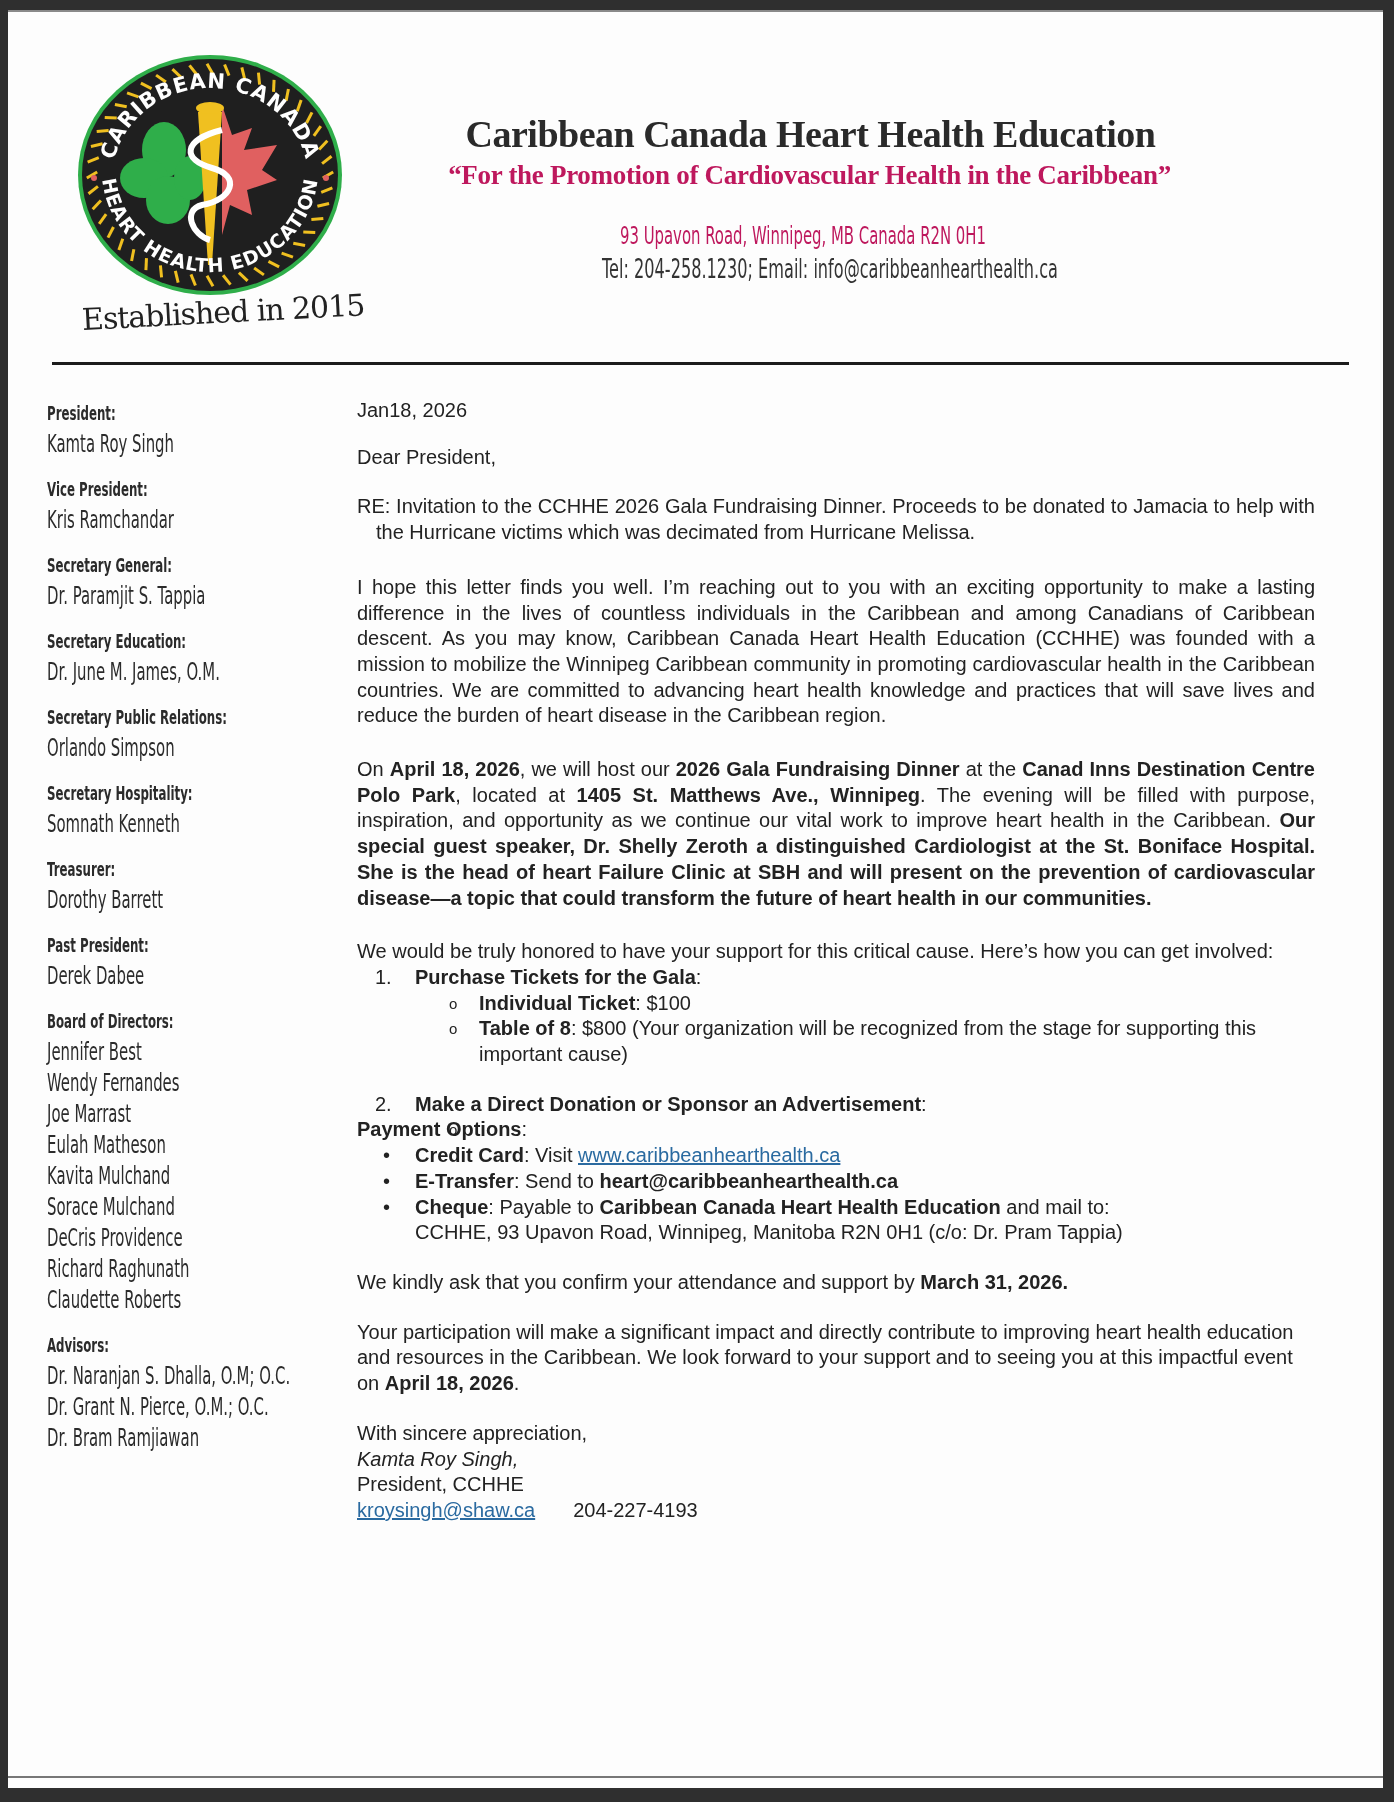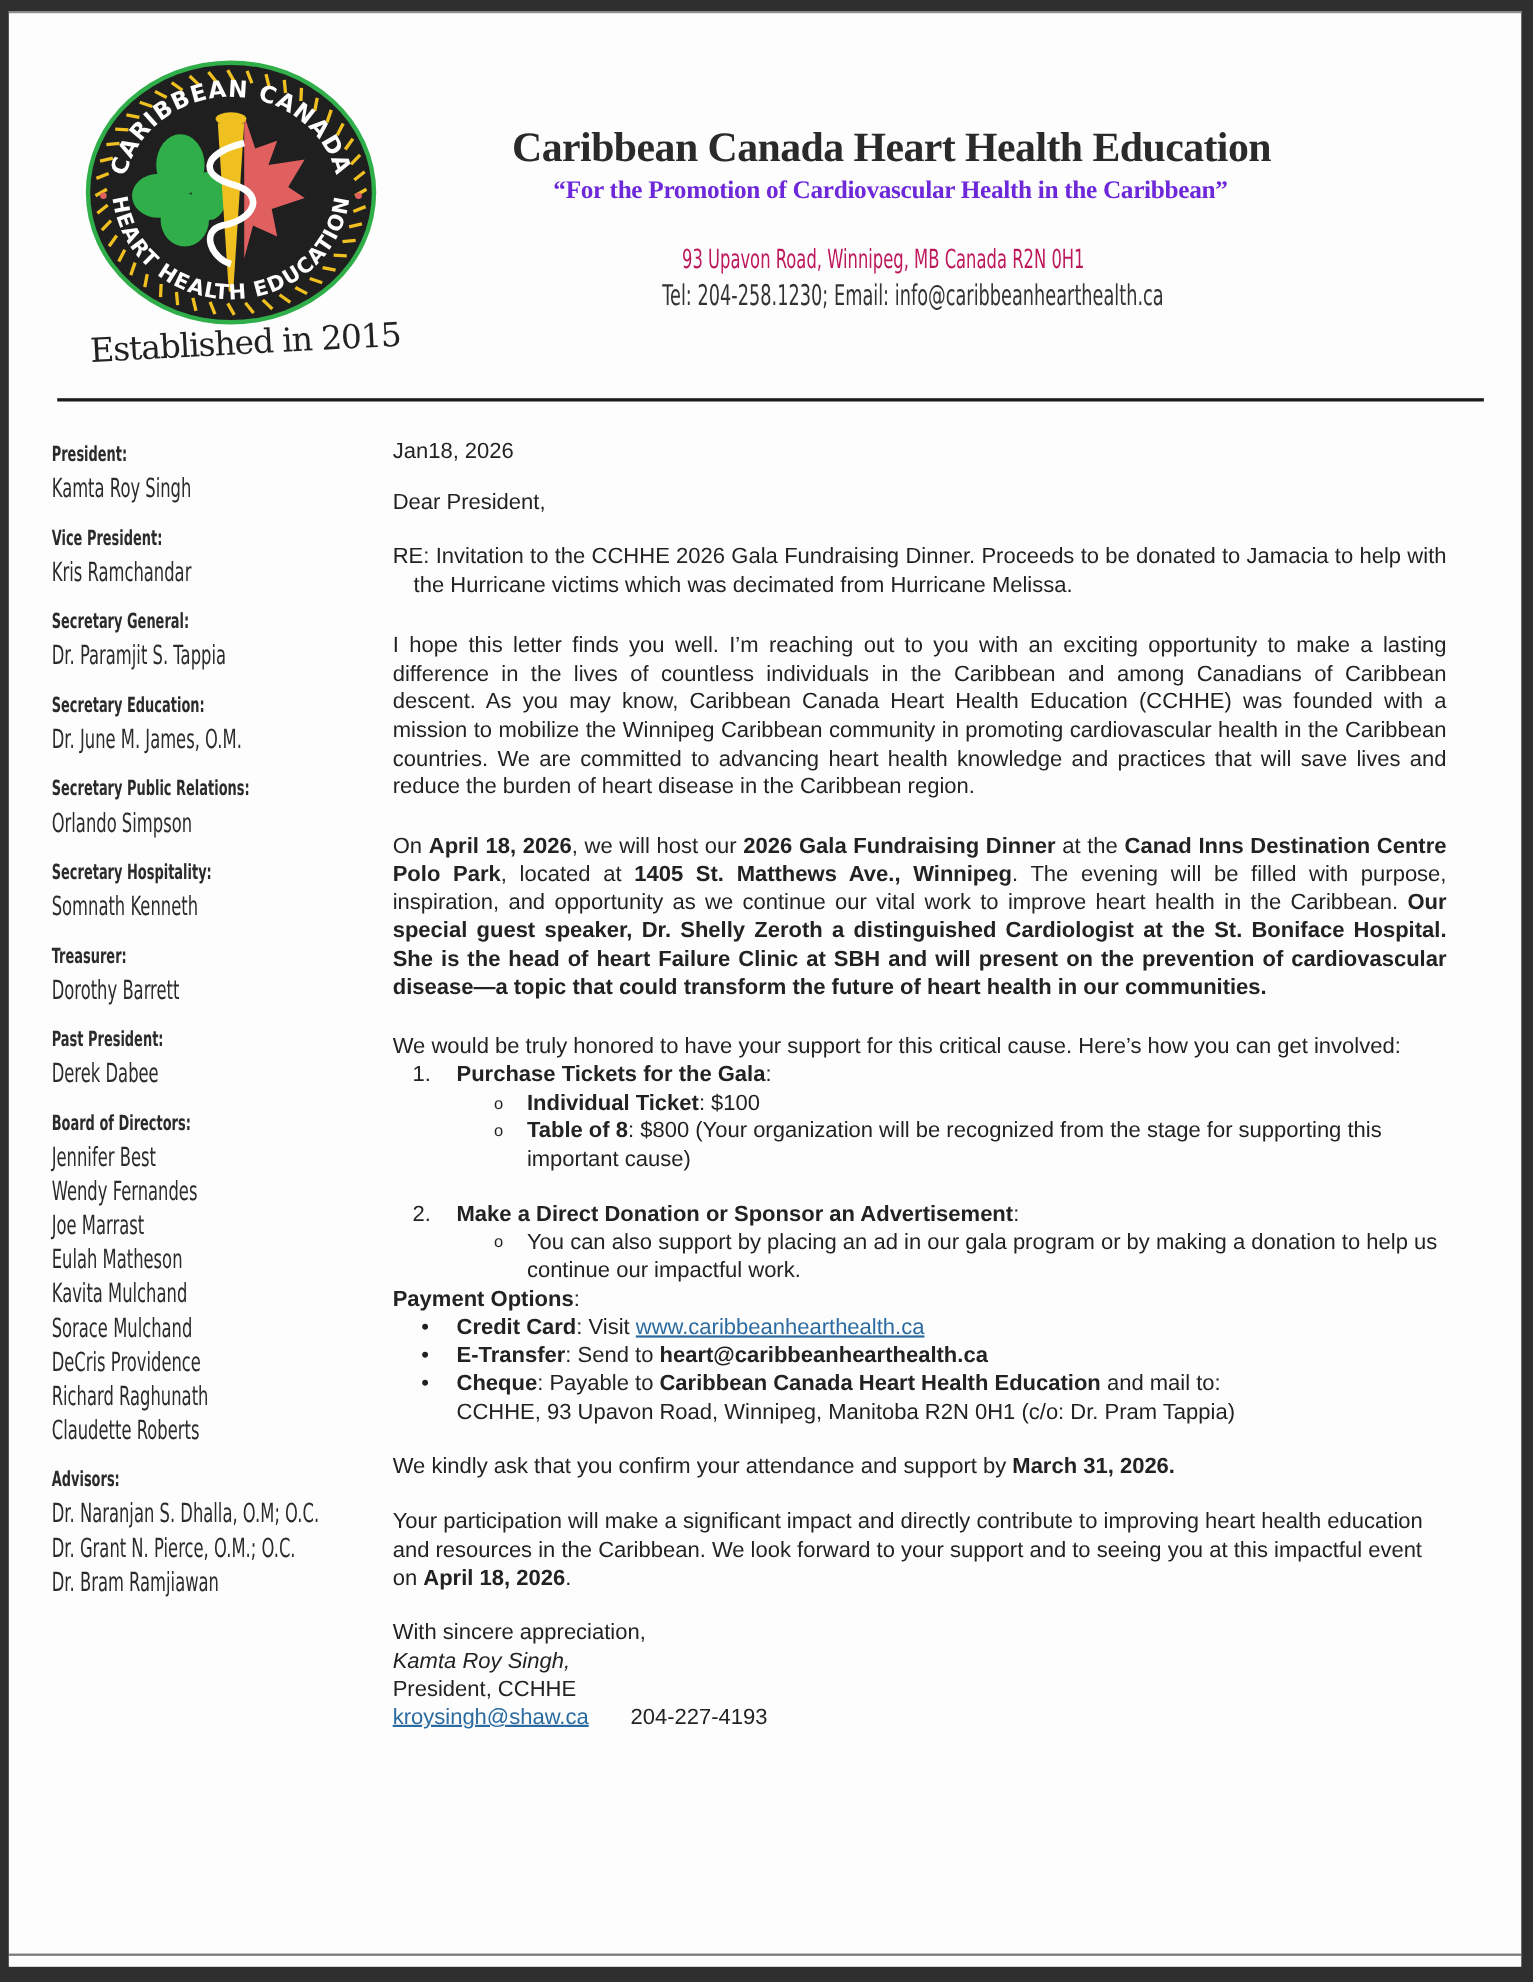--- a/index.html
+++ b/index.html
@@ -1,21 +1,21 @@
 <!DOCTYPE html>
 <html><head>
 <meta charset="utf-8">
 <style>
   html, body { margin:0; padding:0; }
   body { width:1394px; height:1802px; background:#2f2f2f; position:relative; overflow:hidden; }
   .page { position:absolute; left:8px; top:10px; width:1375px; height:1776px; background:#fdfdfd; border-top:2px solid #8a8a8a; }
   .logo { position:absolute; left:64px; top:38px; width:276px; height:250px; }
   .established { position:absolute; left:74px; top:290px; font-family:"DejaVu Serif", serif; font-size:30px; color:#222; transform:rotate(-3deg); transform-origin:left center; letter-spacing:-1px; }
   .hdr-title { position:absolute; left:0; width:1375px; top:100px; text-align:center; padding-left:230px; box-sizing:border-box; font-family:"Liberation Serif", serif; font-size:38px; color:#2a2a2a; font-weight:bold; letter-spacing:-0.5px; }
-  .hdr-tag { position:absolute; left:0; width:1375px; top:148px; text-align:center; padding-left:228px; box-sizing:border-box; font-family:"Liberation Serif", serif; font-size:23px; color:#6d28d9; font-weight:bold; letter-spacing:-0.3px; }
+  .hdr-tag { position:absolute; left:0; width:1375px; top:148px; text-align:center; padding-left:228px; box-sizing:border-box; font-family:"Liberation Serif", serif; font-size:27px; color:#be185d; font-weight:bold; letter-spacing:-0.3px; }
   .cond { font-family:"DejaVu Sans", sans-serif; display:inline-block; transform:scaleX(0.62); transform-origin:left center; white-space:nowrap; }
   .hdr-addr { position:absolute; top:210px; left:612px; font-size:24px; color:#be185d; }
   .hdr-tel { position:absolute; top:242px; left:594px; font-size:26px; color:#333; }
   .rule { position:absolute; left:44px; top:350px; width:1297px; height:3px; background:#1c1c1c; }
   .sidebar { position:absolute; left:39px; top:386px; width:290px; }
   .sb-group { margin-bottom:14px; }
   .sb-head { font-size:19px; font-weight:bold; color:#2b2b2b; line-height:31px; height:31px; }
   .sb-name { font-size:24px; color:#2b2b2b; line-height:31px; height:31px; }
   .main { position:absolute; left:349px; top:386px; width:958px; font-family:"Liberation Sans", sans-serif; font-size:20px; color:#222; line-height:25.7px; }
   .main p { margin:0; }
@@ -187,21 +187,21 @@
     <p class="para just">
       <span>On </span><b>April 18, 2026</b><span>, we will host our </span><b>2026 Gala Fundraising Dinner</b><span> at the </span><b>Canad Inns Destination Centre Polo Park</b><span>, located at </span><b>1405 St. Matthews Ave., Winnipeg</b><span>. The evening will be filled with purpose, inspiration, and opportunity as we continue our vital work to improve heart health in the Caribbean. </span><b>Our special guest speaker, Dr. Shelly Zeroth a distinguished Cardiologist at the St. Boniface Hospital. She is the head of heart Failure Clinic at SBH and will present on the prevention of cardiovascular disease—a topic that could transform the future of heart health in our communities.</b>
     </p>
     <p class="intro2">We would be truly honored to have your support for this critical cause. Here’s how you can get involved:</p>
     <div id="options">
         <div class="opt-row"><span class="opt-num">1.</span><b>Purchase Tickets for the Gala</b><span>:</span></div>
         <div class="sub"><span class="circ">o</span><b>Individual Ticket</b><span>: $100</span></div>
         <div class="sub"><span class="circ">o</span><b>Table of 8</b><span>: $800 (Your organization will be recognized from the stage for supporting this important cause)</span></div>
         <div class="gap"></div>
         <div class="opt-row"><span class="opt-num">2.</span><b>Make a Direct Donation or Sponsor an Advertisement</b><span>:</span></div>
-        <div class="sub"><span class="circ">o</span><span>You can also support by placing an ad in our gala program or by making a donation to help us continue our impactful work.</span></div>
+        <div class="sub"><span class="circ">o</span></div>
       </div>
 
     <p class="pay-head"><b>Payment Options</b><span>:</span></p>
     <div class="bul">
       <span class="dot">•</span>
       <b>Credit Card</b><span>: Visit </span><a class="link">www.caribbeanhearthealth.ca</a>
     </div>
     <div class="bul">
       <span class="dot">•</span>
       <b>E-Transfer</b><span>: Send to </span><b>heart@caribbeanhearthealth.ca</b>

